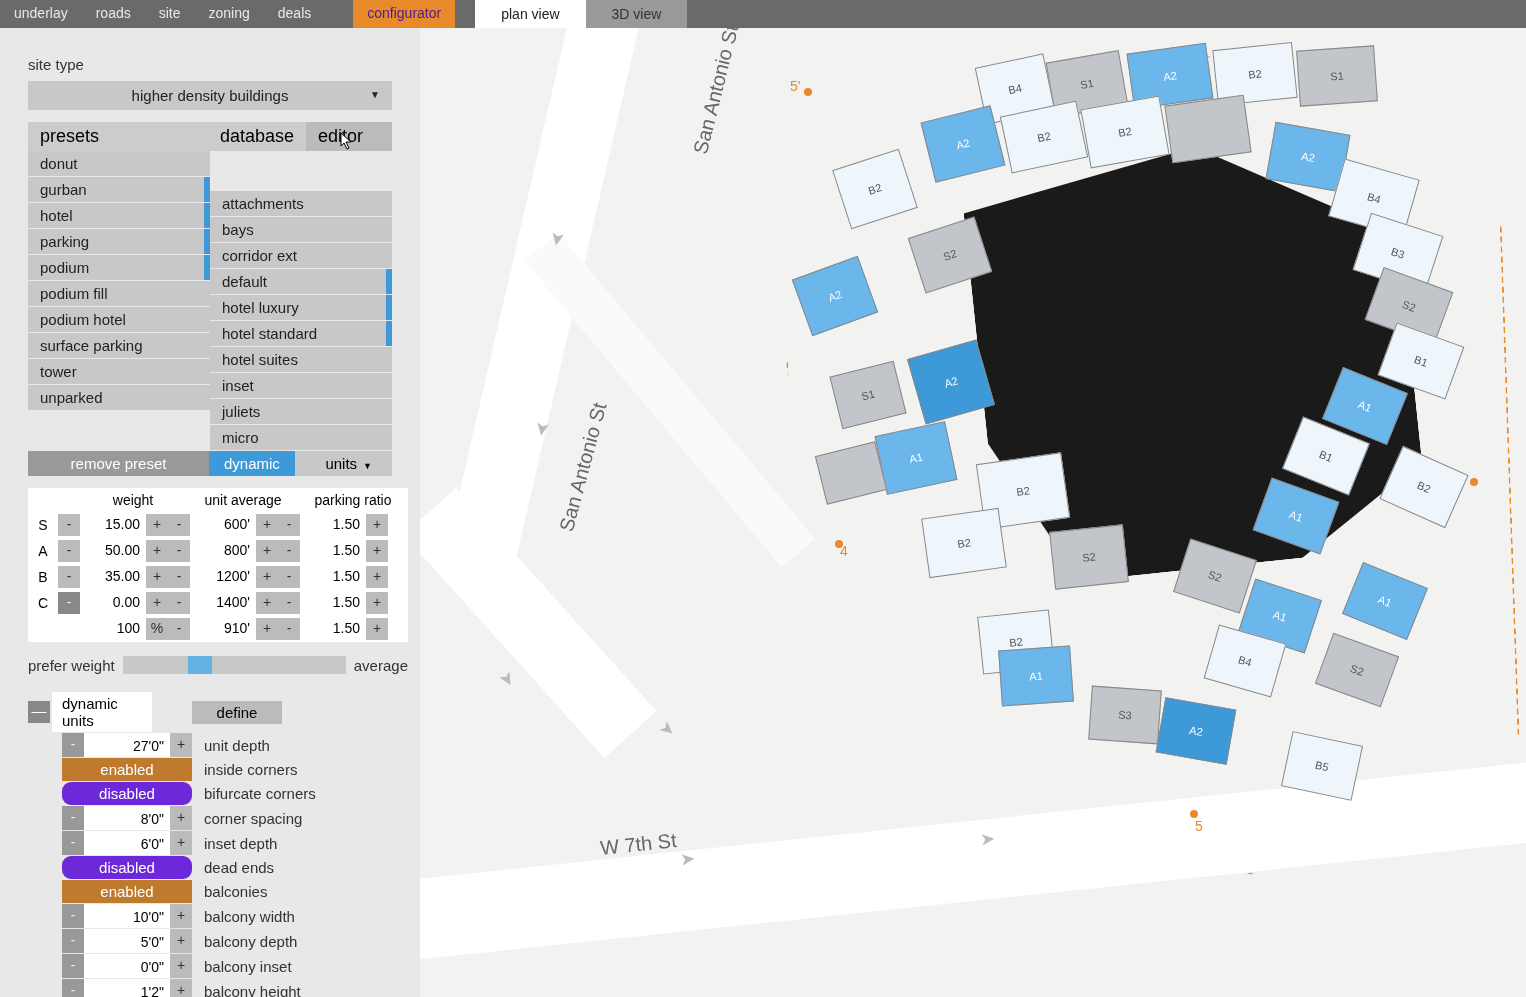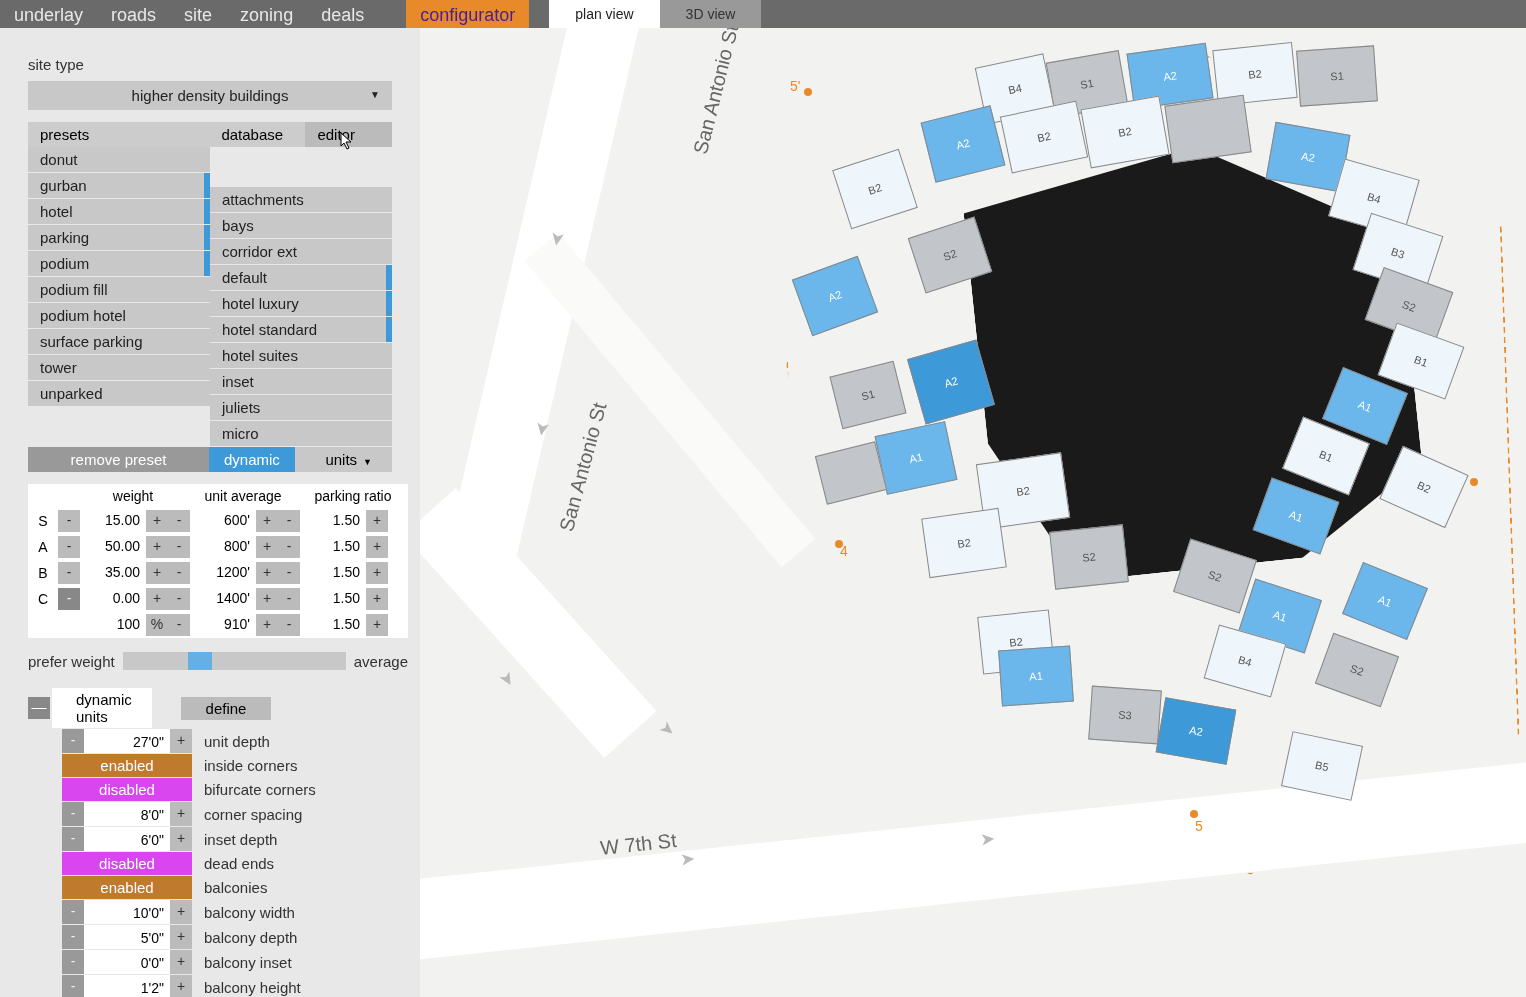--- a/index.html
+++ b/index.html
@@ -1,28 +1,28 @@
 <!DOCTYPE html>
 <html><head>
 <meta charset="utf-8">
 <style>
 * { box-sizing: border-box; margin: 0; padding: 0; font-family: Arial, Helvetica, sans-serif; }
 body { background: #e8e8e8; width: 1526px; height: 997px; overflow: hidden; position: relative; }
 .topbar { position: absolute; left: 0; top: 0; width: 100%; height: 28px; background: #6a6a6a; display: flex; }
-.topbar .tab { padding: 5px 14px; color: #e8e8e8; font-size: 18px; cursor: pointer; }
+.topbar .tab { padding: 5px 14px; color: #e8e8e8; font-size: 14px; cursor: pointer; }
 .topbar .tab.active-orange { background: #e88a2a; color: #4c1d95; }
 .topbar .view-tab { background: #999; padding: 6px 26px; color: #333; font-size: 14px; }
 .topbar .view-tab.vactive { background: #fff; color: #222; }
 .subbar { position: absolute; left: 300px; top: 28px; height: 24px; background: #6a6a6a; color: #eee; font-size: 14px; padding: 3px 10px; }
 .sidebar { position: absolute; left: 0; top: 28px; width: 420px; bottom: 0; background: #e8e8e8; padding: 20px 10px 10px 10px; overflow: hidden; }
 .side-pad { padding: 0 18px; }
 .section-label { font-size: 15px; color: #333; margin: 8px 0; }
 .dropdown { background: #c8c8c8; padding: 6px 10px; text-align: center; font-size: 15px; color: #222; position: relative; margin-bottom: 12px; }
 .dropdown::after { content: "▼"; position: absolute; right: 12px; top: 8px; font-size: 10px; }
-.preset-header { display: flex; background: #ccc; font-size: 15px; }
+.preset-header { display: flex; background: #ccc; font-size: 18px; }
 .preset-header > div { padding: 4px 12px; }
 .preset-header .pcol1 { width: 190px; }
 .preset-header .pcol2 { width: 100px; }
 .preset-header .pcol3 { width: 90px; background: #bbb; }
 .twin-list { display: flex; margin-top: 0; }
 .list-col { width: 190px; }
 .list-col.right { width: 190px; margin-top: 40px; }
 .list-item { background: #c8c8c8; padding: 4px 12px; font-size: 15px; color: #222; position: relative; border-top:0; margin-bottom:1px;}
 .sel-bar { position:absolute; right:0; top:0; width:6px; height:100%; background:#3d99d8; }
 .preset-bottom { display:flex; }
@@ -42,32 +42,32 @@
 .stepbtn.dark{ background:#888; color:#eee;}
 .stepval{ flex:1; text-align:right; padding:2px 6px; background:#fff; }
 
 .slider-row{ display:flex; align-items:center; margin-top:14px; font-size:15px; color:#333; width:380px;}
 .slider-track{ flex:1; height:18px; background:#c8c8c8; margin:0 8px; position:relative;}
 .slider-thumb{ position:absolute; top:0; width:24px; height:18px; background:#64b0e4; left:65px;}
 
 .dyn-section{ margin-top:18px; font-size:15px; }
 .dyn-head{ display:flex; align-items:center;}
 .dyn-head .collbtn{ width:22px; height:22px; background:#888; color:#fff; text-align:center; line-height:20px; margin-right:2px;}
-.dyn-head .dtitle{ background:#fff; padding:3px 24px; width:100px;}
-.dyn-head .define{ background:#bbb; padding:3px 10px; margin-left:29px; width:90px; text-align:center;}
+.dyn-head .dtitle{ background:#fff; padding:3px 10px; width:100px;}
+.dyn-head .define{ background:#bbb; padding:3px 10px; margin-left:40px; width:90px; text-align:center;}
 .drow{ display:flex; align-items:center; margin-top:1px;}
 .drow .dctrl{ width:130px; display:flex; margin-left:34px;}
 .drow .dlabel{ margin-left:12px; color:#333;}
 .dbtn{ height:24px; line-height:22px; text-align:center; font-size:14px;}
 .dminus{ width:22px; background:#999; color:#eee;}
 .dval{ flex:1; background:#fff; text-align:right; padding:2px 6px;}
 .dplus{ width:22px; background:#bbb; color:#333;}
 .dtoggle{ width:130px; text-align:center; padding:3px 0; color:#fff;}
 .dtoggle.enabled{ background:#c07a2e;}
-.dtoggle.disabled{ background:#d946ef;}
+.dtoggle.disabled{ background:#6d28d9;border-radius:9px;}
 
 .map-area{ position:absolute; left:420px; top:28px; right:0; bottom:0; background:#f2f2f0; overflow:hidden;}
 .street{ position:absolute; background:#fff; }
 .unit{ position:absolute; border:1px solid #888; font-size:11px; color:#555; display:flex; align-items:center; justify-content:center; }
 .unit.u-white{ background:#eff6fb; }
 .unit.u-gray{ background:#c2c6cb; }
 .unit.u-med{ background:#6bb6ea; color:#fff;}
 .unit.u-med2{ background:#3d99d8; color:#fff;}
 .dark-core{ position:absolute; background:#1a1a1a; }
 .street-label{ position:absolute; color:#666; font-size:20px; }

